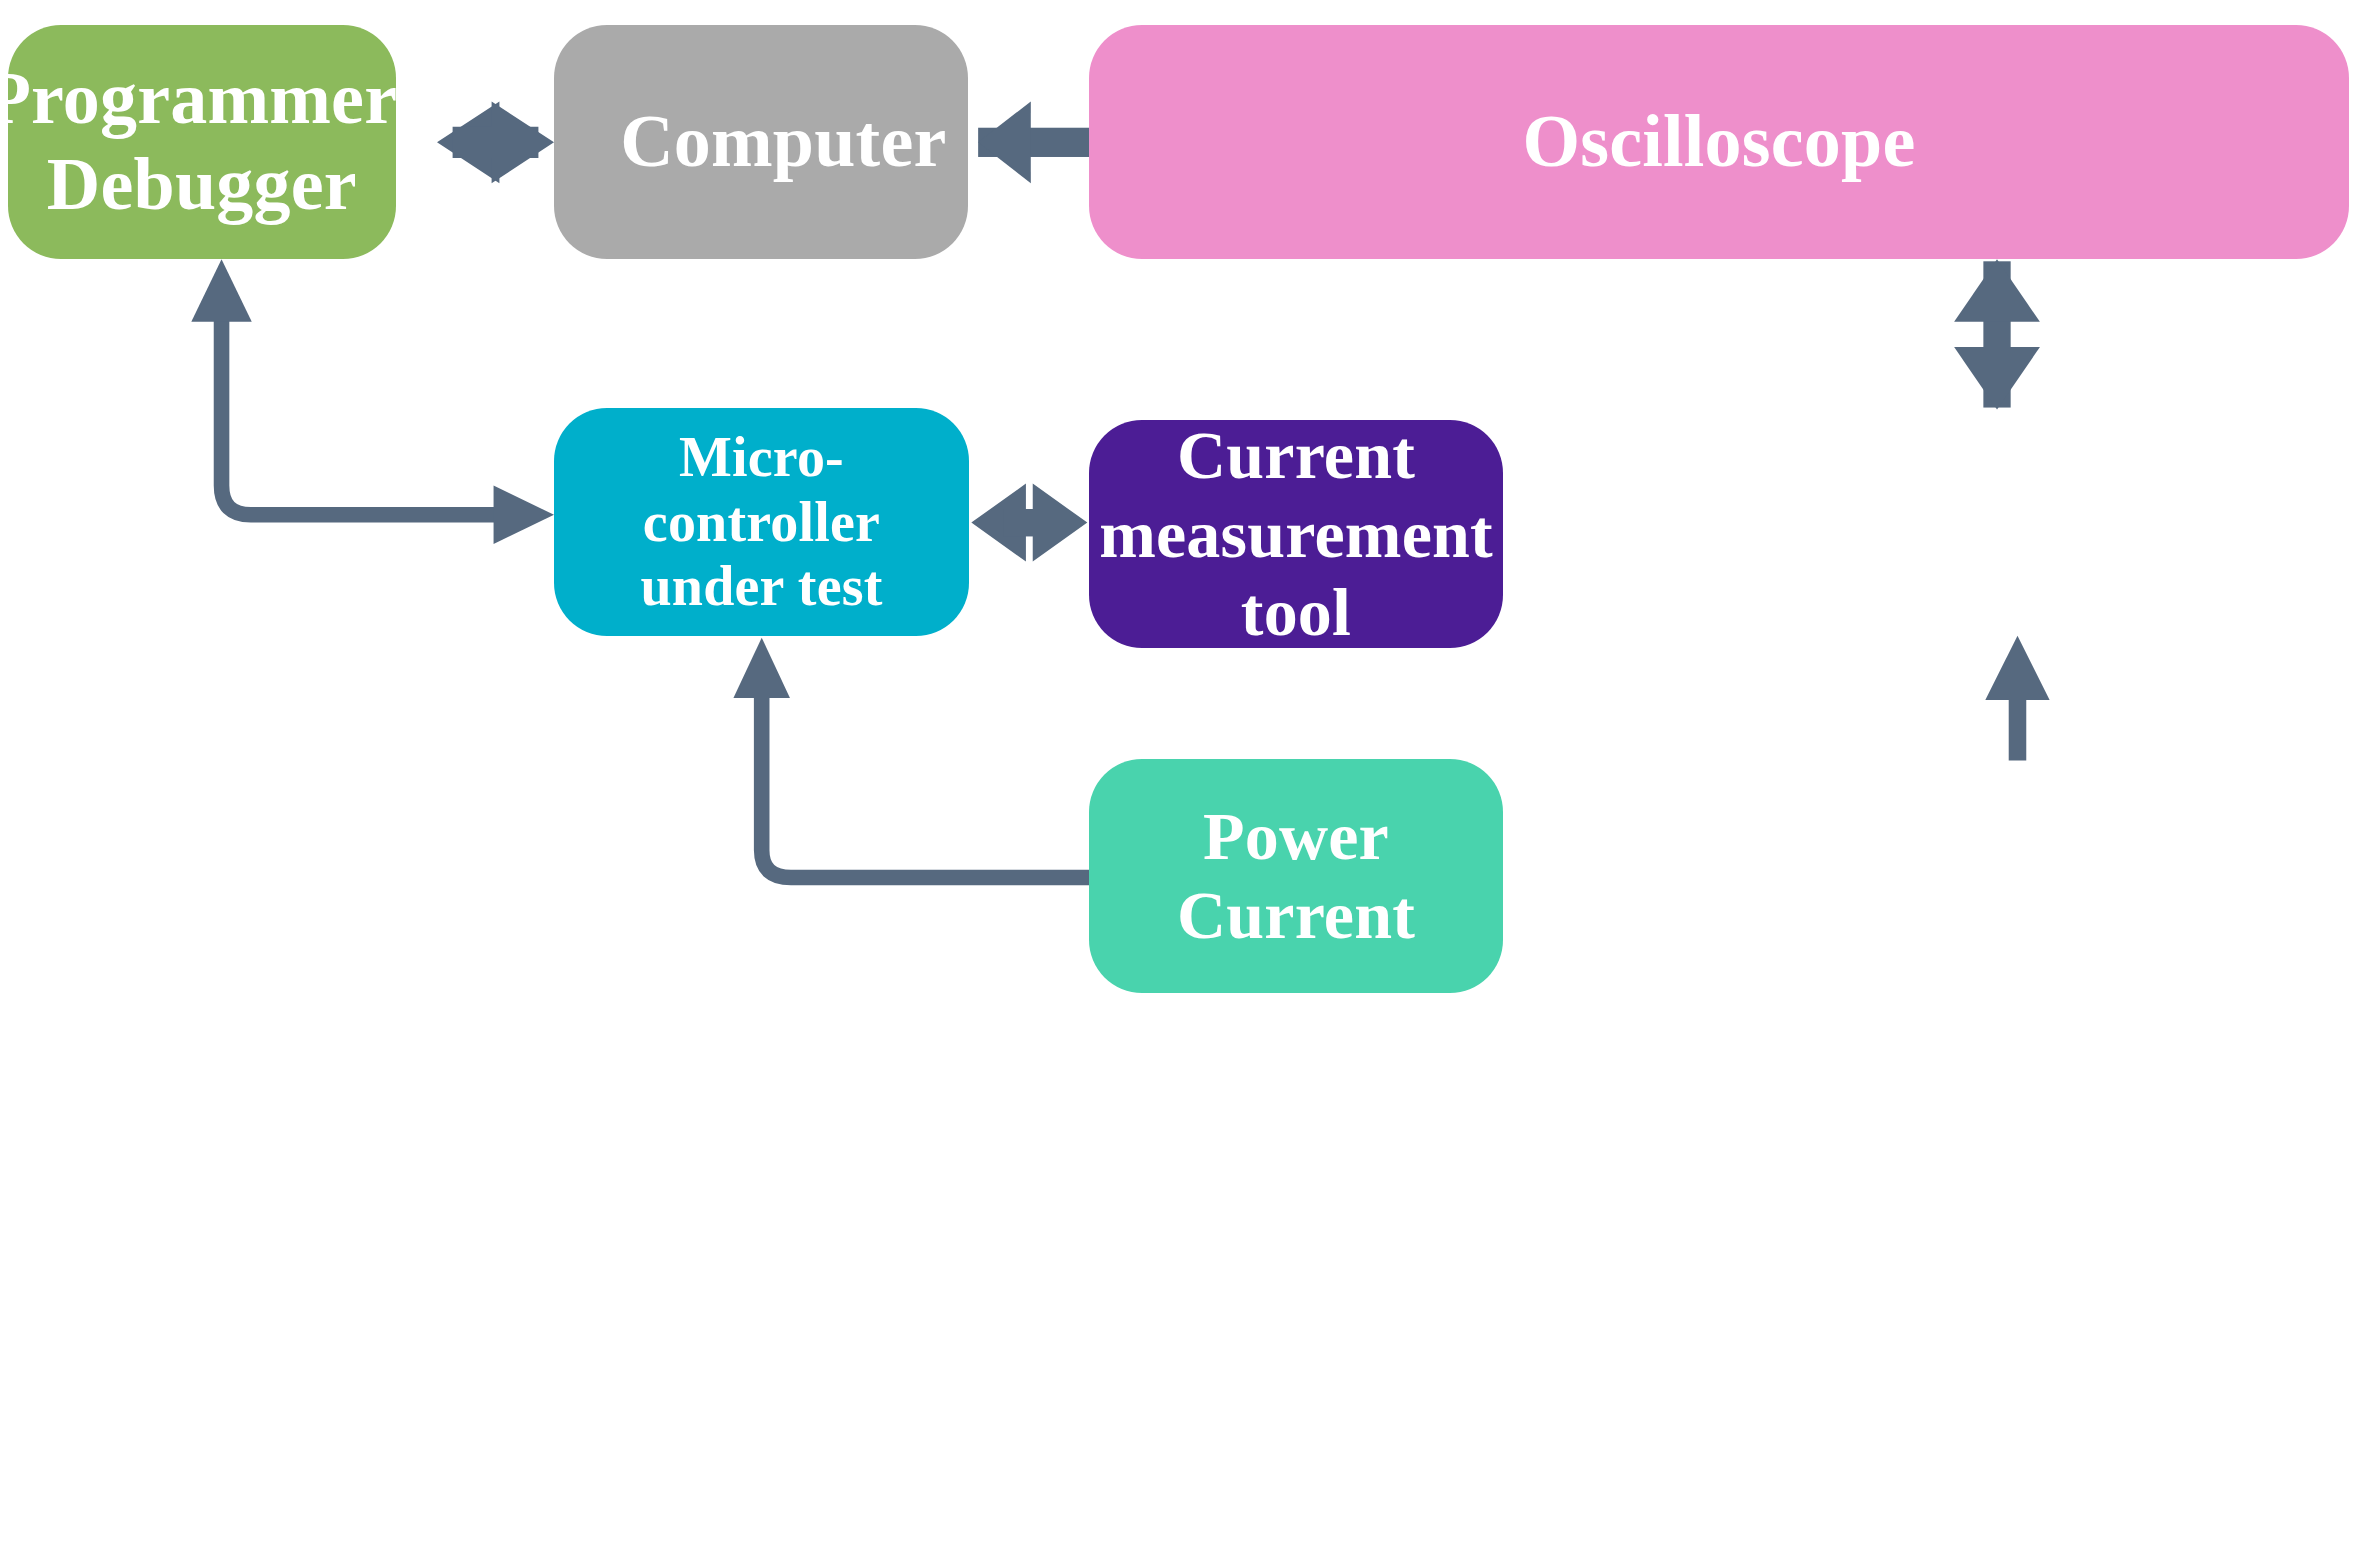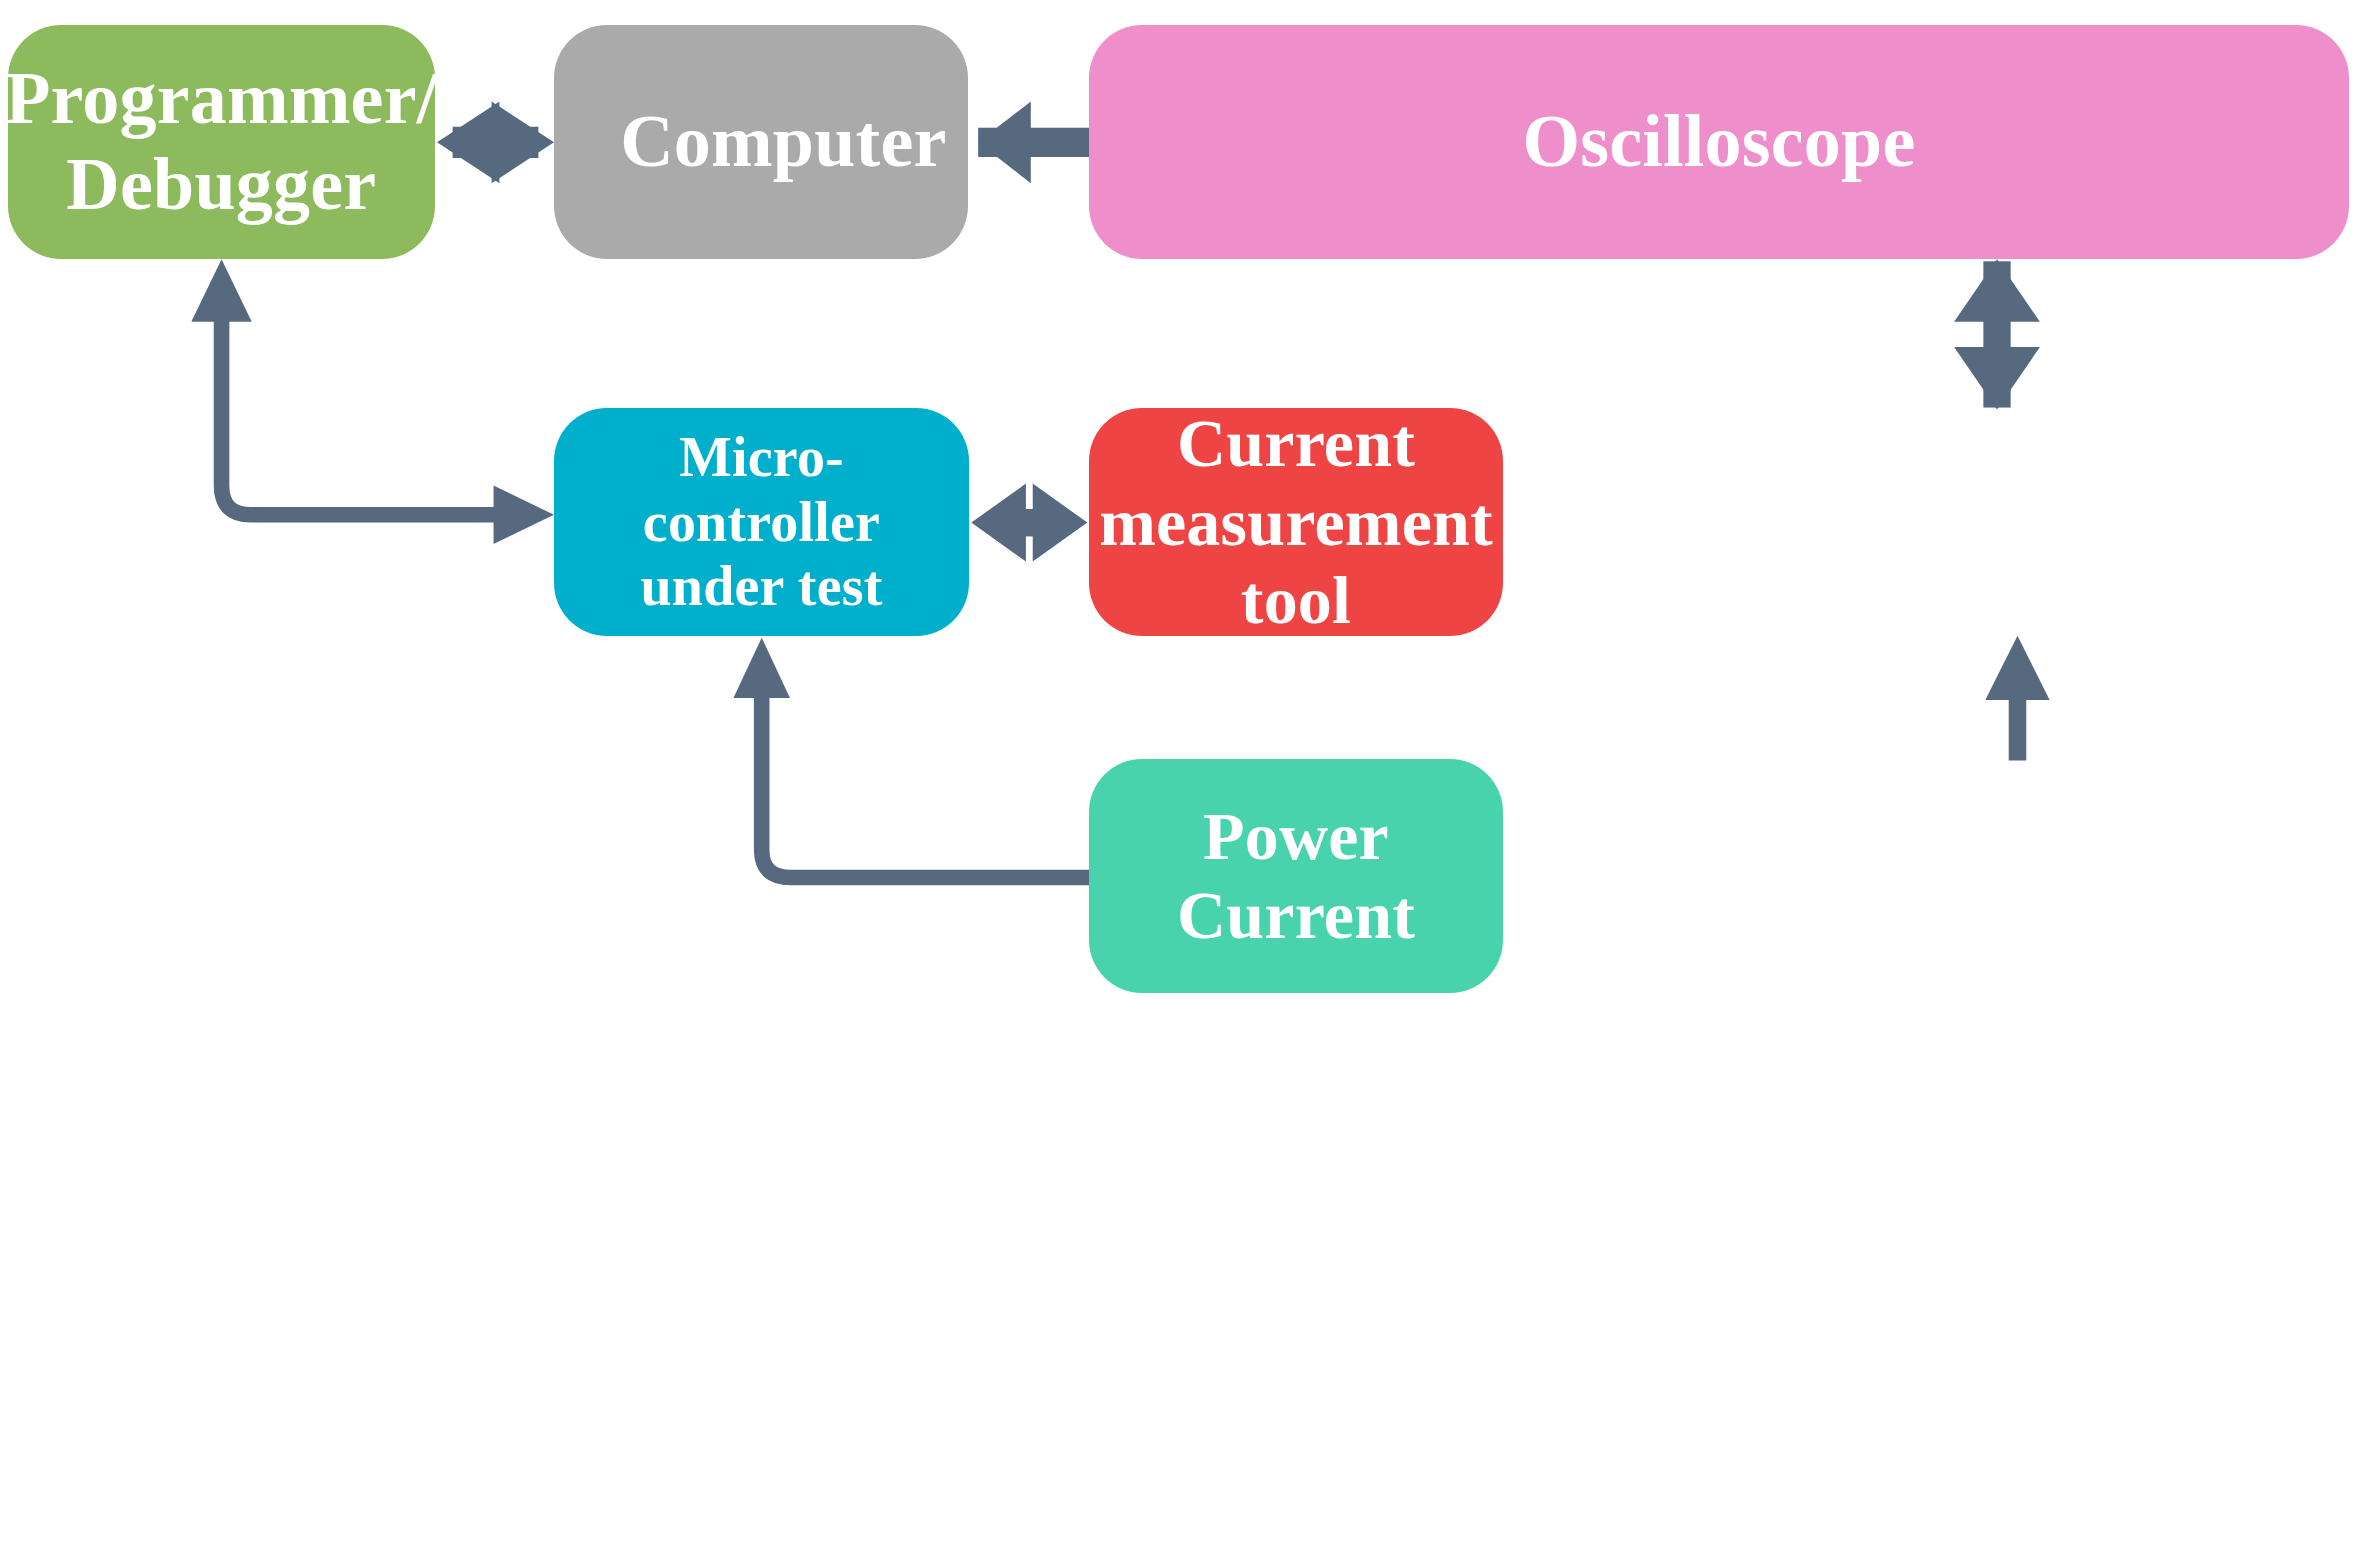--- a/index.html
+++ b/index.html
@@ -39,21 +39,21 @@
     padding: 9.8px 21.5px;
     letter-spacing: 0.2px;
   }
   .node-label {
     display: block;
     white-space: pre-line;
   }
 
   
   #node-programmer {
-    left: 7.8px;  top: 25px;  width: 427px;  height: 234px;
+    left: 7.8px;  top: 25px;  width: 388px;  height: 234px;
     font-size: 74px;
   }
   #node-computer {
     left: 554px; top: 25px;  width: 414px;  height: 234px;
     font-size: 74px;
     justify-content: flex-end;
   }
   #node-oscilloscope {
     left: 1089px; top: 25px; width: 1260px; height: 234px;
     font-size: 74px;
@@ -129,21 +129,21 @@
   <div class="node" id="node-oscilloscope" style="background:#ee8fcb;">
     <span class="node-label">Oscilloscope</span>
   </div>
 
   <div class="node" id="node-mcu" style="background:#00afcb;">
     <span class="node-label">Micro-
 controller
 under test</span>
   </div>
 
-  <div class="node" id="node-current-tool" style="background:#ef4444;">
+  <div class="node" id="node-current-tool" style="background:#4c1d95;margin-top:12px;">
     <span class="node-label">Current
 measurement
 tool</span>
   </div>
 
   <div class="node" id="node-power-supply" style="background:#49d3ad;">
     <span class="node-label">Power Current</span>
   </div>
 
 </div>

